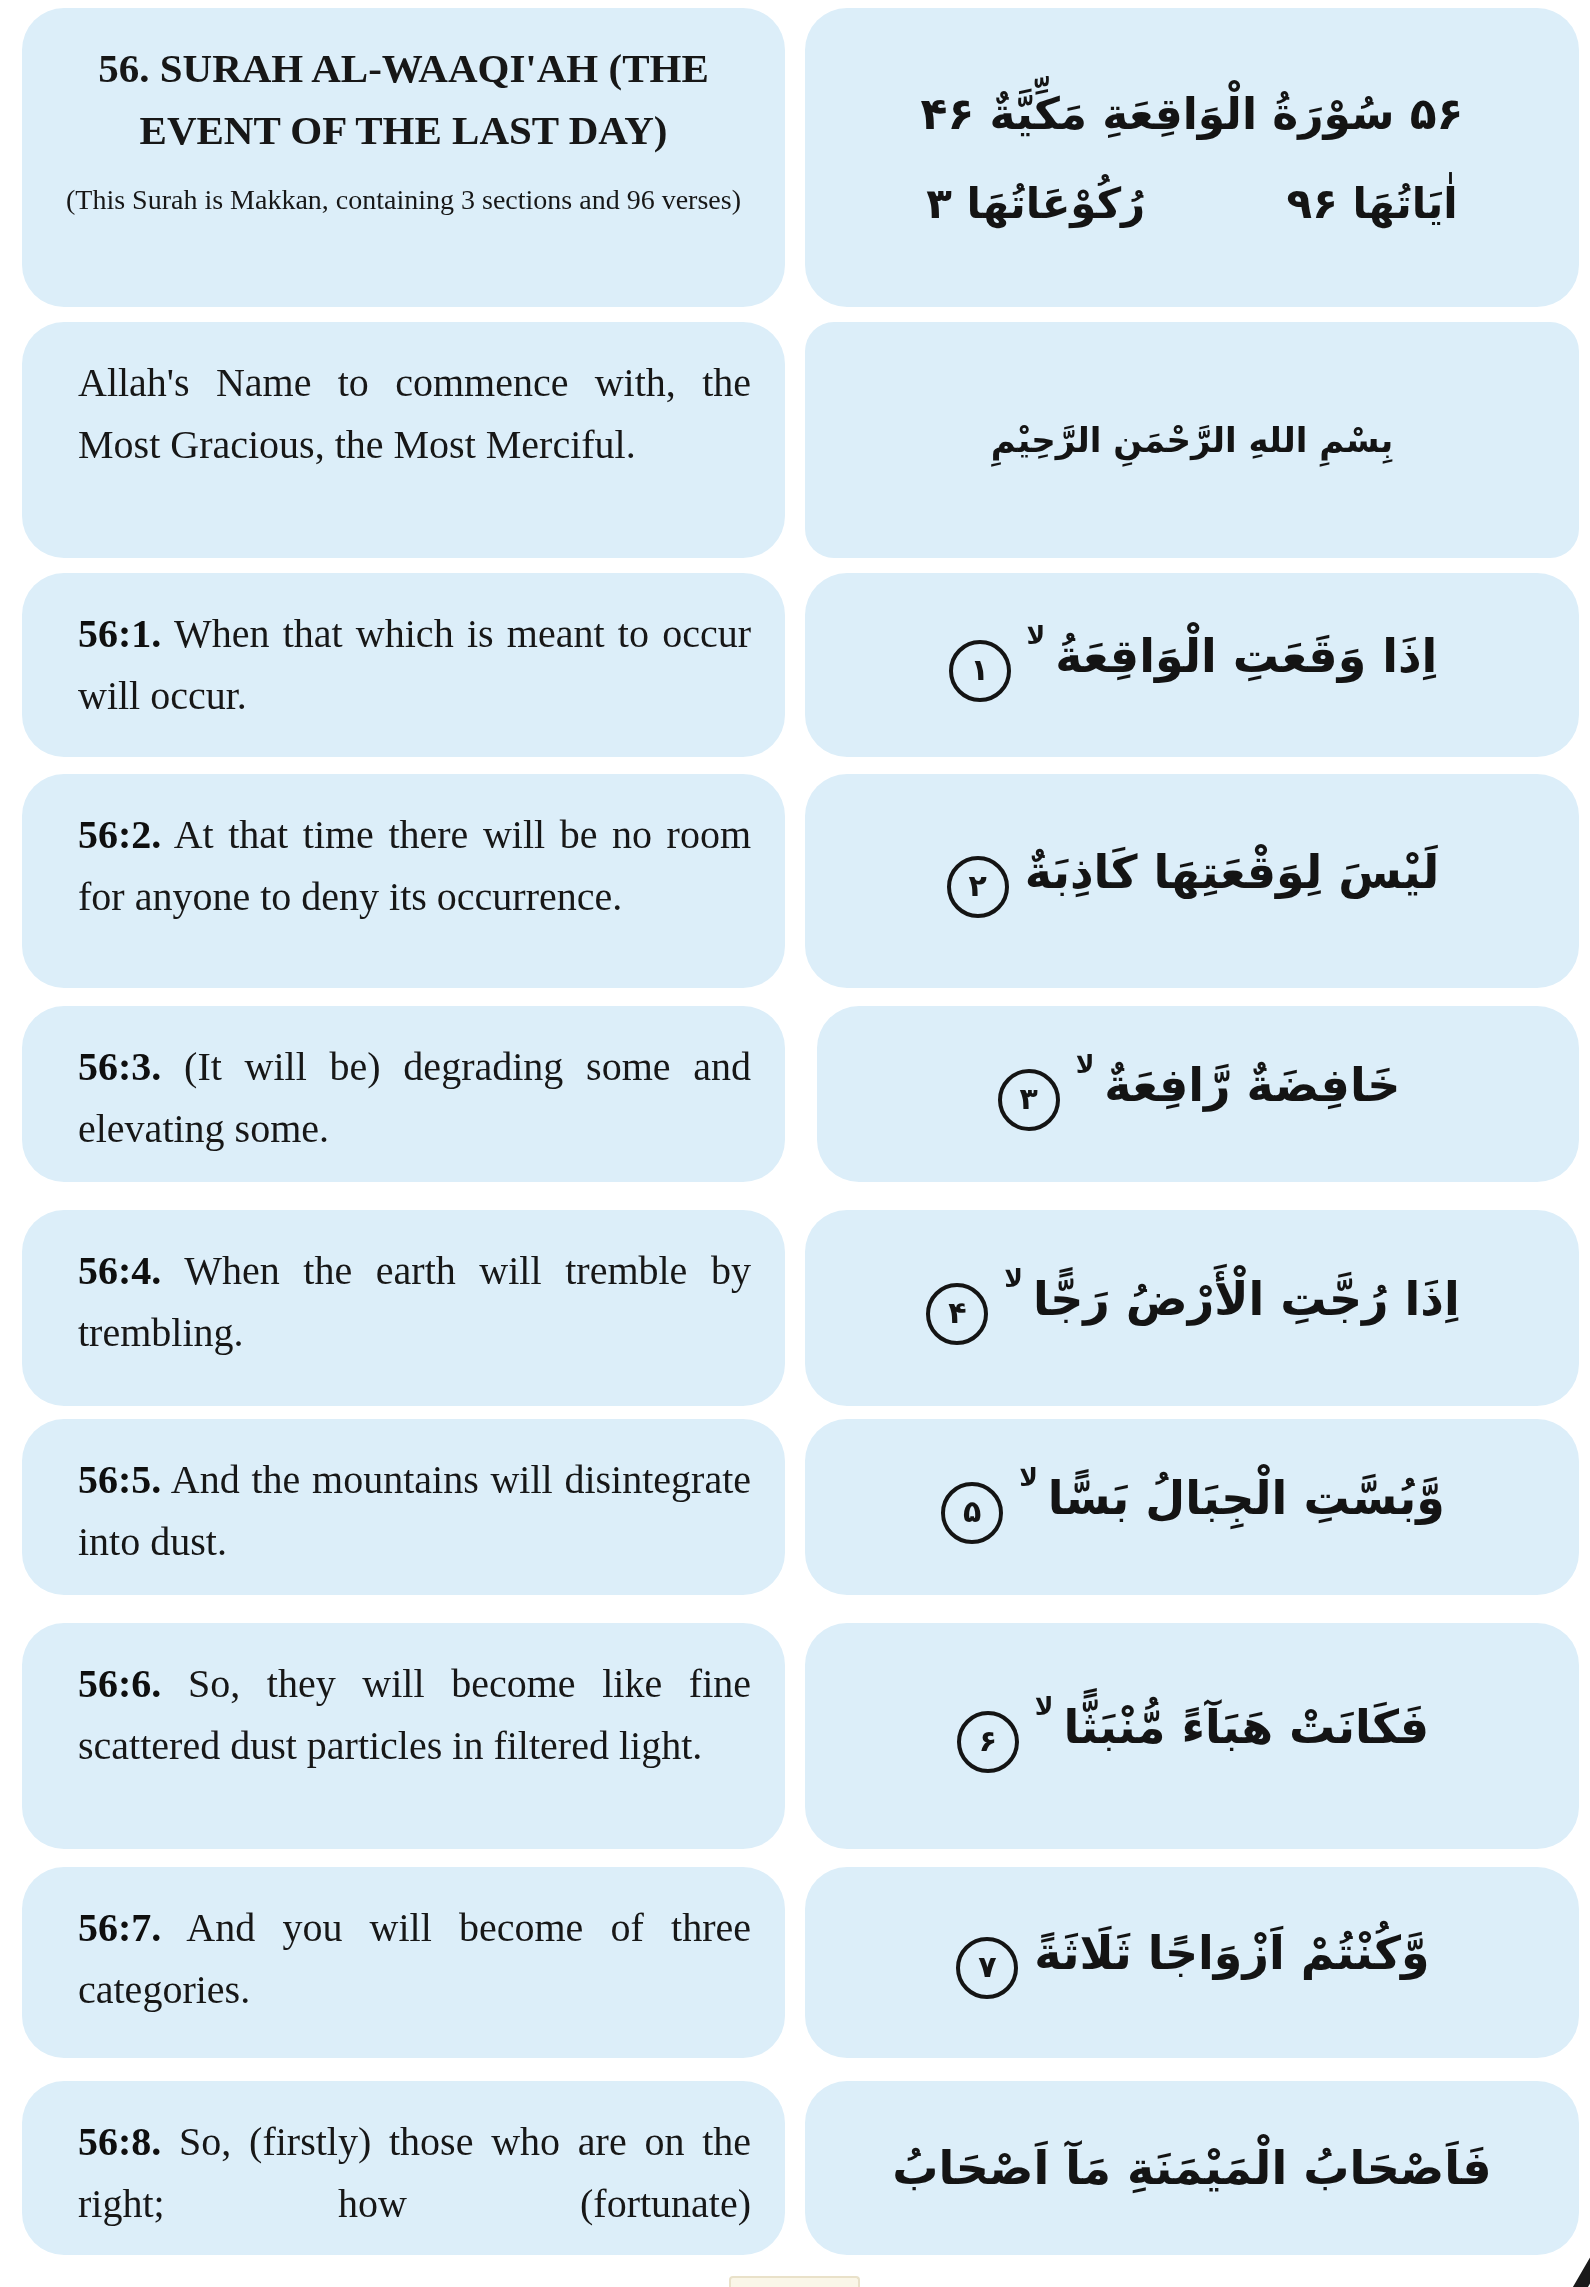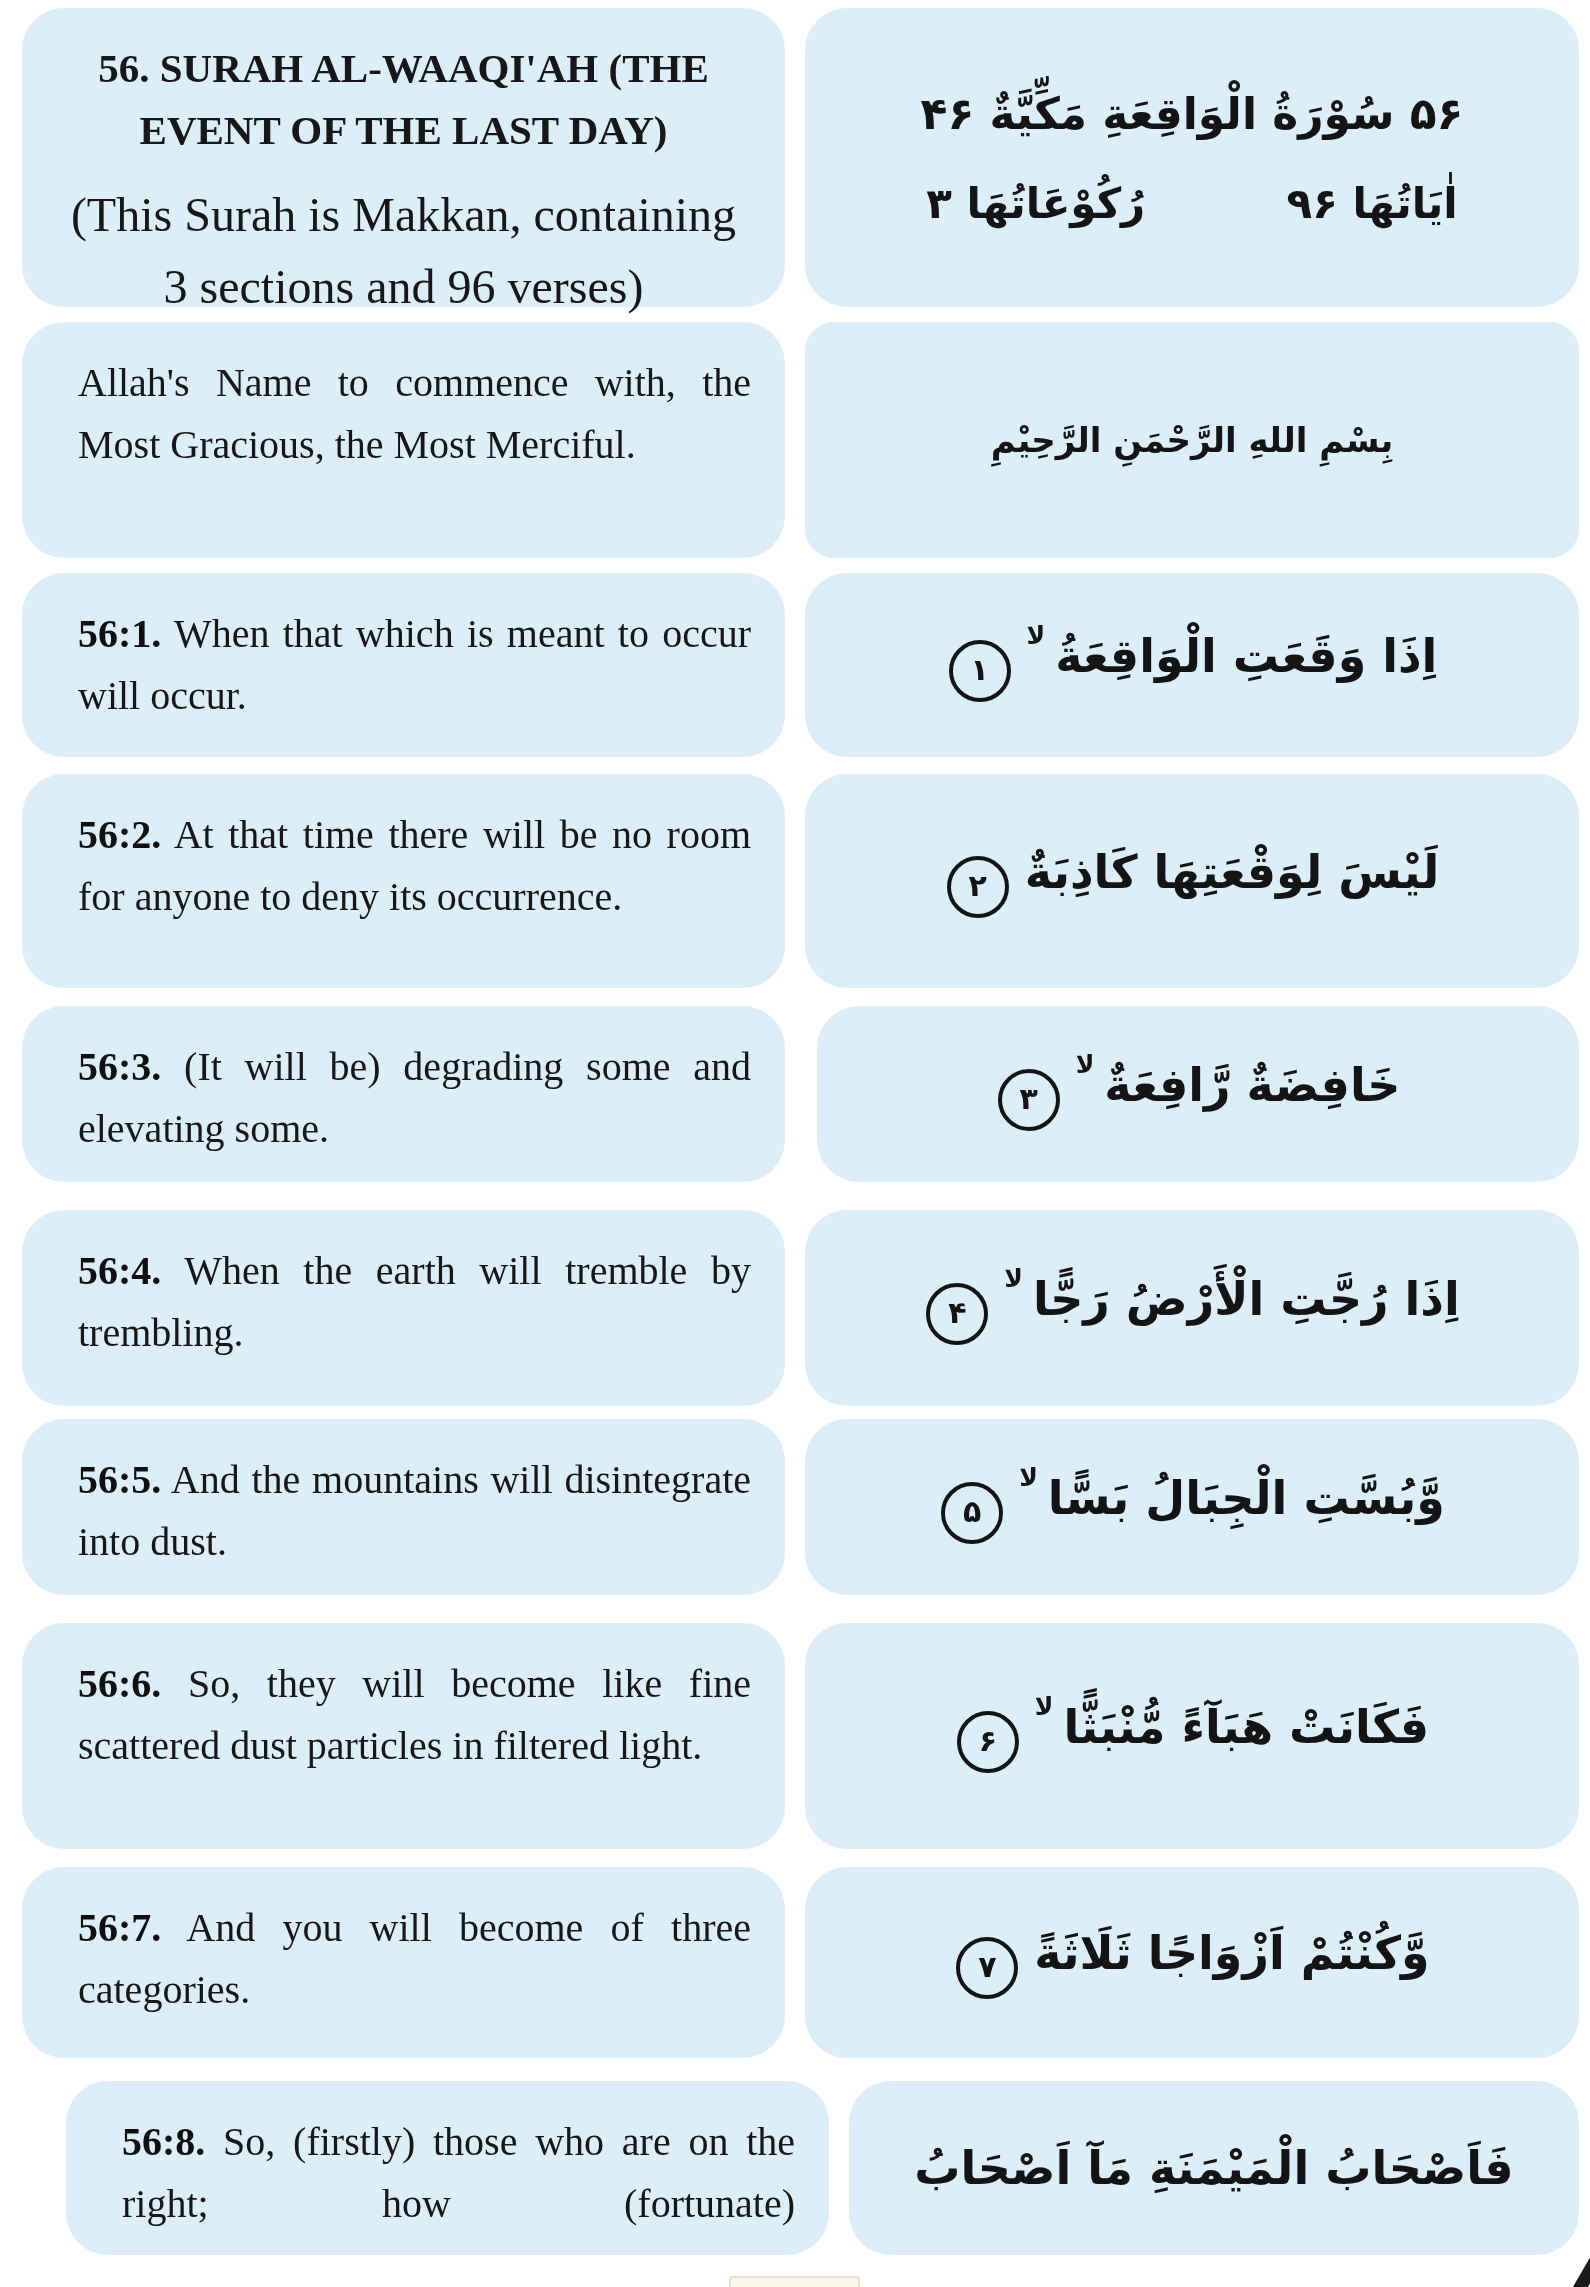--- a/index.html
+++ b/index.html
@@ -15,21 +15,21 @@
   .box{background:#dceef9;border-radius:42px;box-sizing:border-box;}
   .en{
     width:763px;margin-right:20px;
     padding:30px 34px 0 56px;
     font-size:40px;line-height:1.55;color:#171717;
     text-align:justify;
   }
   .en b{font-weight:bold;color:#0f0f0f;}
   .en.center{text-align:center;padding:30px 40px 0 40px;}
   .en .title{font-weight:bold;font-size:41px;line-height:1.5;margin:0;}
-  .en .subtitle{font-size:48px;line-height:1.5;margin:18px 0 0 0;}
+  .en .subtitle{font-size:28px;line-height:1.5;margin:18px 0 0 0;}
   .jlast{text-align-last:justify;}
   .ar{
     flex:1;
     display:flex;align-items:center;justify-content:center;
     direction:rtl;
     font-family:"DejaVu Sans", sans-serif;font-weight:bold;
     font-size:46px;color:#141414;
     padding:0 28px;text-align:center;
   }
   .ar.header-ar{flex-direction:column;gap:40px;font-size:44px;}
@@ -48,21 +48,21 @@
   
   .r1{height:299px;margin-bottom:15px;}
   .r2{height:236px;margin-bottom:15px;}
   .r3{height:184px;margin-bottom:17px;justify-content:center;}
   .r4{height:214px;margin-bottom:18px;border-radius:22px;}
   .r5{height:176px;margin-bottom:28px;gap:12px;}
   .r6{height:196px;margin-bottom:13px;}
   .r7{height:176px;margin-bottom:28px;}
   .r8{height:226px;margin-bottom:18px;}
   .r9{height:191px;margin-bottom:23px;}
-  .r10{height:174px;margin-bottom:0;margin-left:44px;}
+  .r10{height:174px;margin-bottom:0;}
   .beige-mark{
     position:absolute;left:729px;top:2276px;width:127px;height:12px;
     background:#faf6e8;border:2px solid #e9e1c9;border-bottom:none;
     border-radius:4px 4px 0 0;
   }
   .corner-mark{
     position:absolute;right:-5px;bottom:-12px;width:13px;height:54px;
     background:#1a1a1a;transform:rotate(30deg);border-radius:3px;
   }
 </style>

